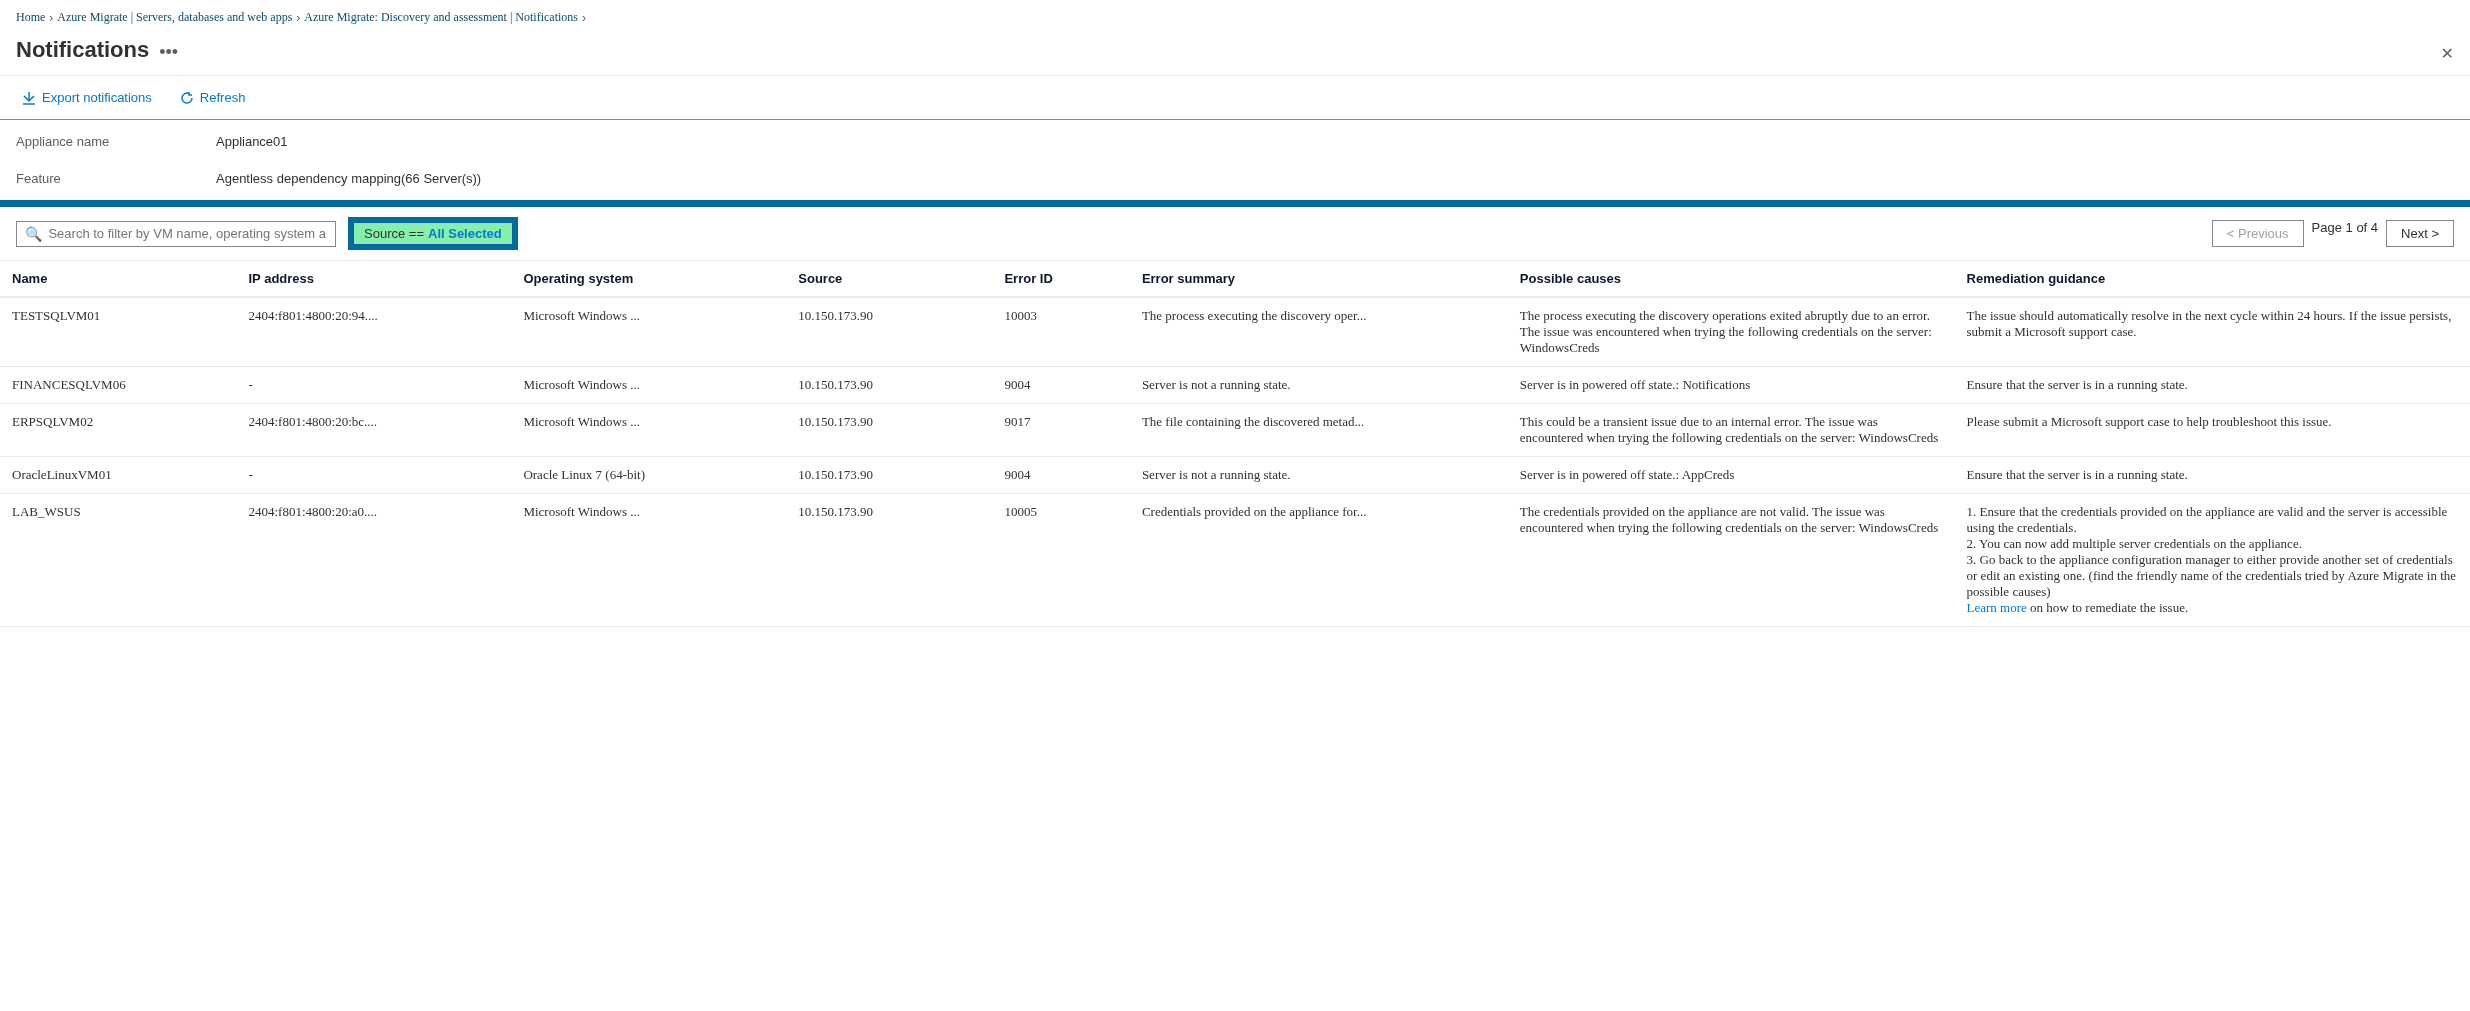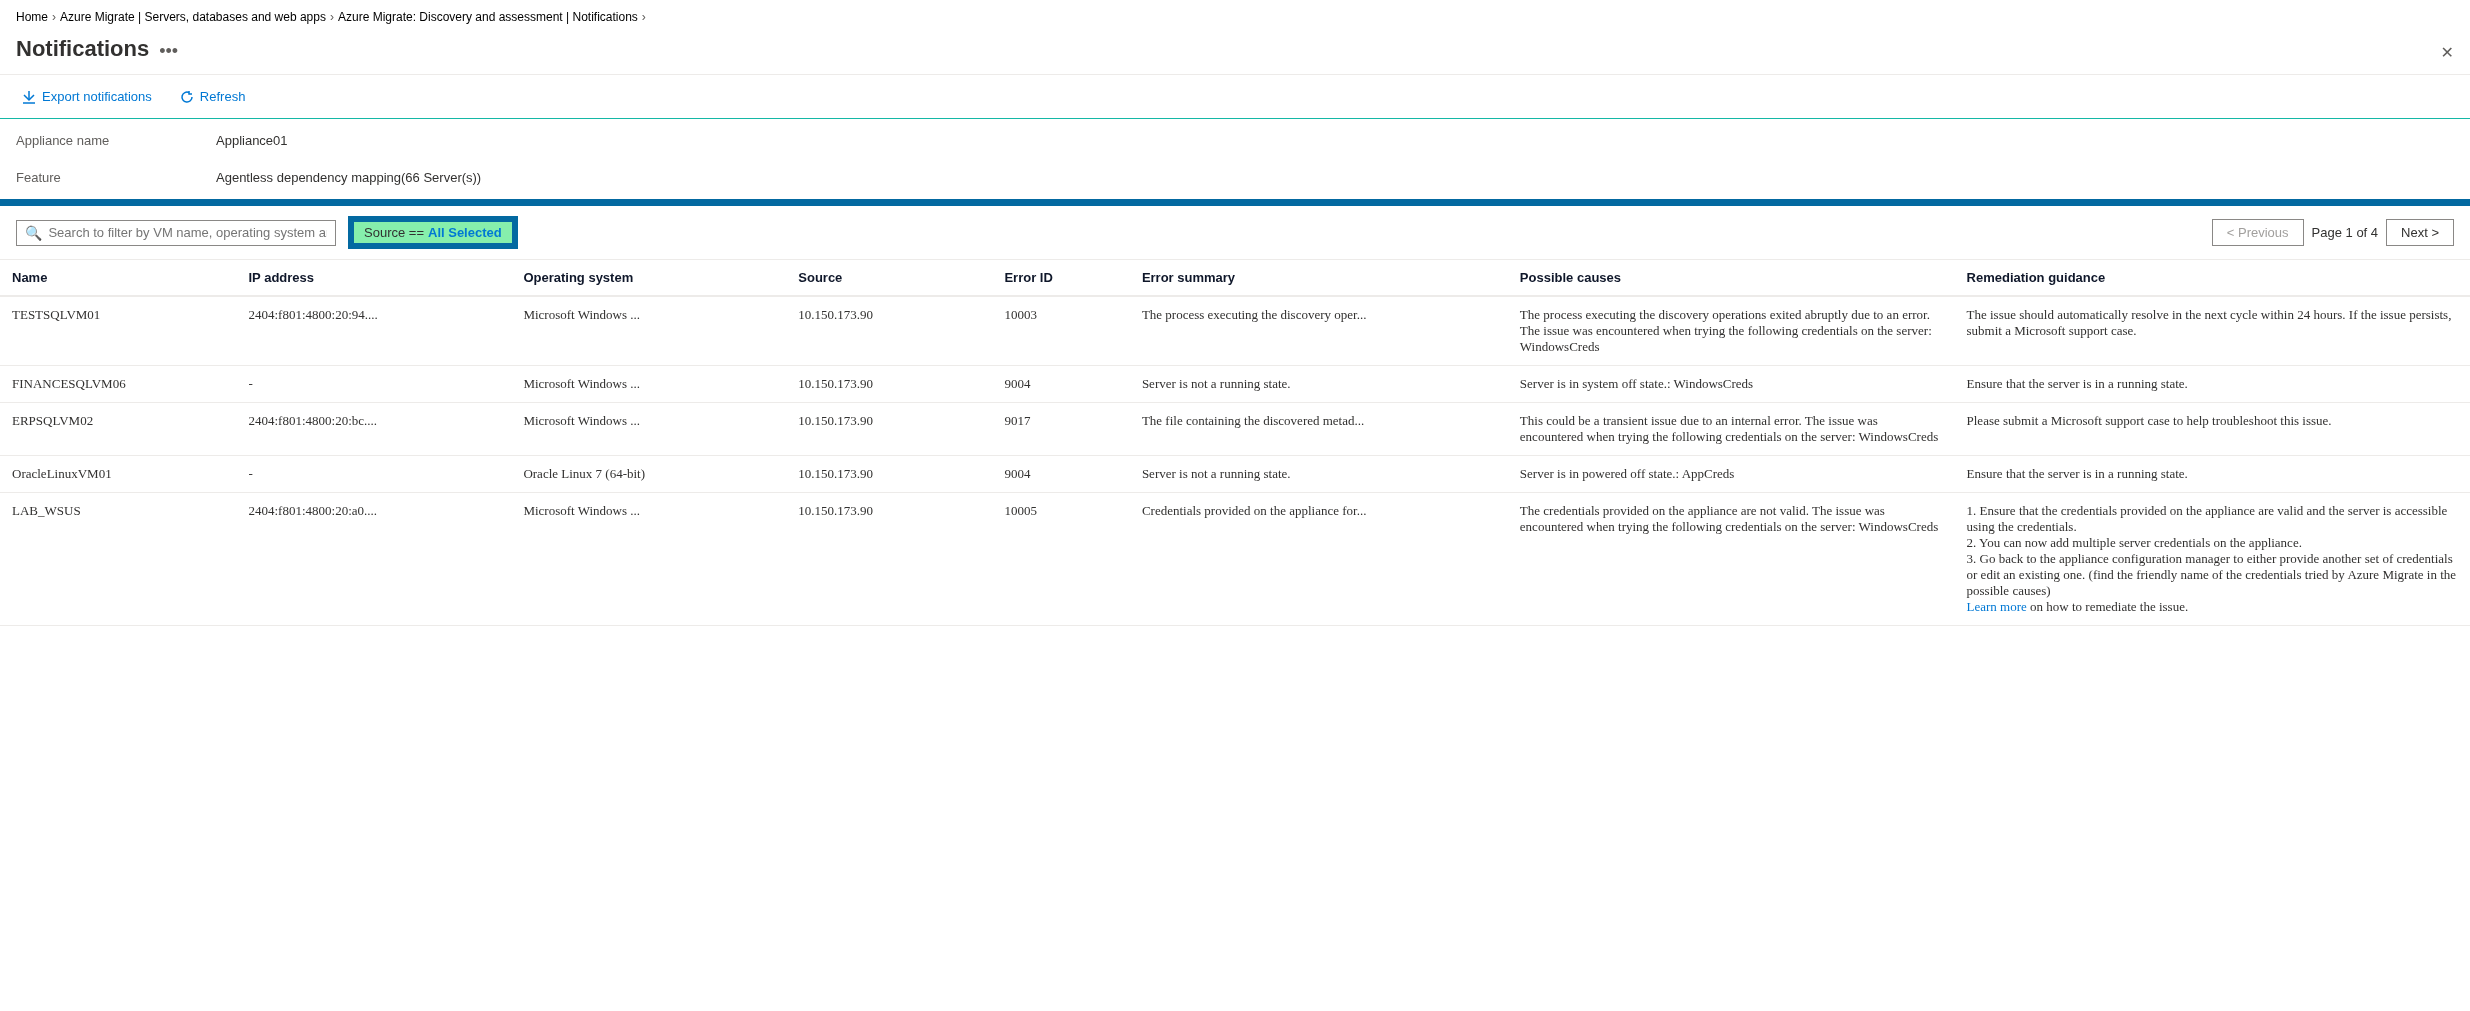--- a/index.html
+++ b/index.html
@@ -1,19 +1,19 @@
 <!DOCTYPE html>
 <html><head>
   <meta charset="utf-8">
   <style>
     * { box-sizing: border-box; margin: 0; padding: 0; }
     body { font-family: 'Segoe UI', Arial, sans-serif; font-size: 13px; color: #323130; background: #fff; overflow-x: hidden; }
     
     .breadcrumb { display: flex; align-items: center; padding: 10px 16px 4px; font-size: 12px; color: #605e5c; flex-wrap: wrap; }
-    .breadcrumb a { color: #000000; text-decoration: none; cursor: pointer; }
+    .breadcrumb a { color: #0c4a6e; text-decoration: none; cursor: pointer; font-family: Liberation Serif, serif; }
     .breadcrumb-sep { margin: 0 4px; color: #605e5c; }
     
     .page-header { display: flex; align-items: flex-end; padding: 8px 16px 12px; border-bottom: 1px solid #edebe9; }
     .page-title { font-size: 22px; font-weight: 600; color: #323130; }
     .more-icon { margin-left: 10px; cursor: pointer; color: #605e5c; font-size: 18px; }
     .close-icon { margin-left: auto; cursor: pointer; color: #605e5c; font-size: 16px; }
     
     .toolbar { display: flex; align-items: flex-start; padding: 10px 16px; gap: 16px; border-bottom: 1px solid #14b8a6; }
     .toolbar-btn { display: flex; align-items: center; gap: 6px; background: none; border: none; cursor: pointer; color: #0078d4; font-size: 13px; font-family: inherit; padding: 4px 6px; }
     .toolbar-btn svg { width: 14px; height: 14px; }
@@ -23,21 +23,21 @@
     .meta-label { width: 200px; color: #605e5c; font-size: 13px; }
     .meta-value { color: #323130; font-size: 13px; }
     
     .filter-row { display: flex; align-items: center; padding: 10px 16px; gap: 12px; border-bottom: 1px solid #edebe9; }
     .search-box { display: flex; align-items: center; border: 1px solid #8a8886; padding: 4px 8px; width: 320px; background: #fff; }
     .search-box input { border: none; outline: none; font-size: 13px; color: #323130; width: 100%; background: transparent; }
     .search-icon-small { color: #605e5c; margin-right: 6px; font-size: 14px; }
     .filter-tag { display: flex; align-items: center; background: #86efac; border: 6px solid #0369a1; color: #323130; padding: 3px 10px; font-size: 13px; cursor: pointer; }
     .filter-tag strong { color: #0078d4; margin-left: 4px; }
     
-    .pagination { margin-left: auto; display: flex; align-items: center; gap: 8px; }
+    .pagination { margin-left: auto; display: flex; gap: 8px; }
     .pagination-btn { border: 1px solid #8a8886; background: #fff; padding: 5px 14px; font-size: 13px; cursor: pointer; font-family: inherit; color: #323130; }
     .pagination-btn:disabled { color: #a19f9d; cursor: default; }
     .pagination-info { font-size: 13px; color: #323130; white-space: nowrap; }
     
     .table-container { overflow-x: auto; overflow-y: auto; }
     table { width: 100%; border-collapse: collapse; font-size: 13px; }
     thead tr { border-bottom: 2px solid #edebe9; }
     thead th { text-align: left; padding: 10px 12px; font-weight: 600; color: #0f172a; font-size: 13px; white-space: nowrap; vertical-align: bottom; }
     tbody tr { border-bottom: 1px solid #edebe9; vertical-align: top; font-family: Liberation Serif, serif; }
     tbody td { padding: 10px 12px; color: #323130; font-size: 13px; vertical-align: top; }
@@ -140,21 +140,21 @@
     <td class="col-causes">The process executing the discovery operations exited abruptly due to an error. The issue was encountered when trying the following credentials on the server: WindowsCreds</td>
     <td class="col-remediation">The issue should automatically resolve in the next cycle within 24 hours. If the issue persists, submit a Microsoft support case.</td>
   </tr>
         <tr>
     <td class="col-name">FINANCESQLVM06</td>
     <td class="col-ip">-</td>
     <td class="col-os">Microsoft Windows ...</td>
     <td class="col-source">10.150.173.90</td>
     <td class="col-error-id">9004</td>
     <td class="col-error-sum">Server is not a running state.</td>
-    <td class="col-causes">Server is in system off state.: WindowsCreds</td>
+    <td class="col-causes">Server is in powered off state.: Notifications</td>
     <td class="col-remediation">Ensure that the server is in a running state.</td>
   </tr>
         <tr>
     <td class="col-name">ERPSQLVM02</td>
     <td class="col-ip">2404:f801:4800:20:bc....</td>
     <td class="col-os">Microsoft Windows ...</td>
     <td class="col-source">10.150.173.90</td>
     <td class="col-error-id">9017</td>
     <td class="col-error-sum">The file containing the discovered metad...</td>
     <td class="col-causes">This could be a transient issue due to an internal error. The issue was encountered when trying the following credentials on the server: WindowsCreds</td>

